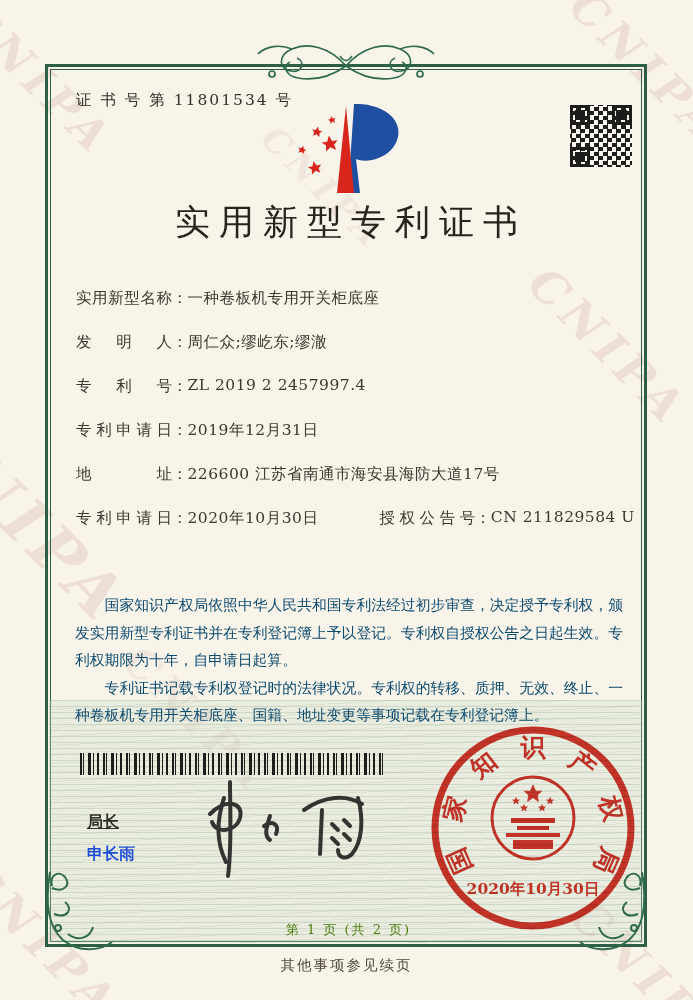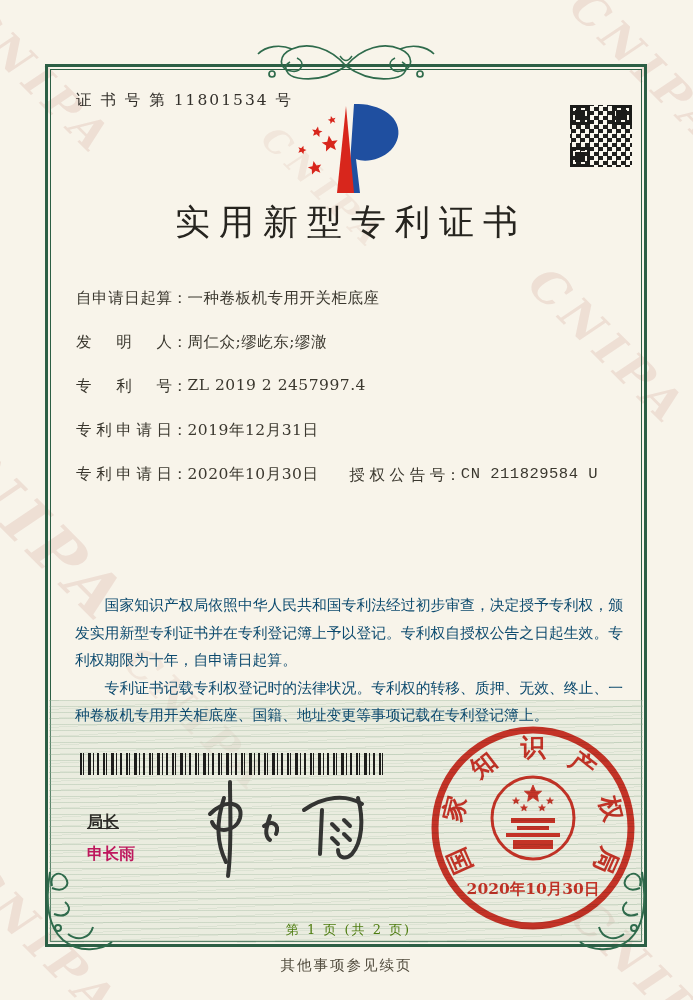--- a/index.html
+++ b/index.html
@@ -51,37 +51,37 @@
     position:absolute;left:0;right:0;top:199px;text-align:center;
     font-size:35px;font-weight:normal;letter-spacing:9px;padding-left:9px;color:#26241f;
   }
   
   .fields{position:absolute;left:76px;right:66px;top:288px;}
   .field-row{height:44px;font-size:15.5px;color:#3b382f;white-space:nowrap;}
   .f-label{display:inline-block;width:96px;text-align:justify;text-align-last:justify;vertical-align:top;}
   .f-colon{display:inline-block;vertical-align:top;}
   .f-value{display:inline-block;vertical-align:top;letter-spacing:0.5px;}
   .pair{display:inline-block;}
-  .pair.second{margin-left:26px;font-family:Liberation Mono, monospace;}
+  .pair.second{margin-left:56px;}
   
   .paras{position:absolute;left:75px;right:70px;top:583px;font-size:14.8px;line-height:27.5px;color:#0c4a6e;text-align:justify;margin-top:8px;}
   .paras p{margin:0;text-indent:2em;}
   
   .barcode{
     position:absolute;left:80px;top:753px;width:306px;height:22px;
     background-image:repeating-linear-gradient(90deg,
       #1d1d1b 0 2px, rgba(0,0,0,0) 2px 3px,
       #1d1d1b 3px 4px, rgba(0,0,0,0) 4px 8px,
       #1d1d1b 8px 11px, rgba(0,0,0,0) 11px 13px,
       #1d1d1b 13px 14px, rgba(0,0,0,0) 14px 17px,
       #1d1d1b 17px 19px, rgba(0,0,0,0) 19px 23px);
   }
   
   .sig-title{position:absolute;left:87px;top:812px;font-size:16px;font-weight:bold;color:#2e2d29;font-family:"DejaVu Sans","Liberation Sans",sans-serif;text-decoration:underline;}
-  .sig-name{position:absolute;left:87px;top:844px;font-size:16px;font-weight:bold;color:#be185d;font-family:"DejaVu Sans","Liberation Sans",sans-serif;}
+  .sig-name{position:absolute;left:87px;top:844px;font-size:16px;font-weight:bold;color:#1d4ed8;font-family:"DejaVu Sans","Liberation Sans",sans-serif;}
   .sig-svg{position:absolute;left:186px;top:776px;}
   
   .seal{position:absolute;left:426px;top:721px;mix-blend-mode:multiply;}
   .seal text{font-family:"DejaVu Serif",serif;font-weight:bold;}
   
   .page-num{position:absolute;left:4px;right:0;top:921px;text-align:center;font-size:13px;color:#4d7c0f;letter-spacing:2px;}
   .cont-note{position:absolute;left:0;right:0;top:956px;text-align:center;font-size:14.5px;color:#514b3d;letter-spacing:2px;}
 </style>
 </head>
 <body>
@@ -157,30 +157,33 @@
   <div class="qr">
     <span class="finder tl"></span>
     <span class="finder tr"></span>
     <span class="finder bl"></span>
   </div>
 
   <div class="doc-title">实用新型专利证书</div>
 
   <div class="fields">
     <div class="field-row">
-      <span class="f-label">自申请日起算</span><span class="f-colon">：</span><span class="f-value">一种卷板机专用开关柜底座</span>
+      <span class="f-label">实用新型名称</span><span class="f-colon">：</span><span class="f-value">一种卷板机专用开关柜底座</span>
     </div>
     <div class="field-row">
       <span class="f-label">发明人</span><span class="f-colon">：</span><span class="f-value">周仁众;缪屹东;缪澈</span>
     </div>
     <div class="field-row">
       <span class="f-label">专利号</span><span class="f-colon">：</span><span class="f-value">ZL 2019 2 2457997.4</span>
     </div>
     <div class="field-row">
       <span class="f-label">专利申请日</span><span class="f-colon">：</span><span class="f-value">2019年12月31日</span>
+    </div>
+    <div class="field-row">
+      <span class="f-label">地址</span><span class="f-colon">：</span><span class="f-value">226600 江苏省南通市海安县海防大道17号</span>
     </div>
     <div class="field-row">
       <span class="pair">
         <span class="f-label">专利申请日</span><span class="f-colon">：</span><span class="f-value">2020年10月30日</span>
       </span>
       <span class="pair second">
         <span class="f-label">授权公告号</span><span class="f-colon">：</span><span class="f-value">CN 211829584 U</span>
       </span>
     </div>
   </div>

